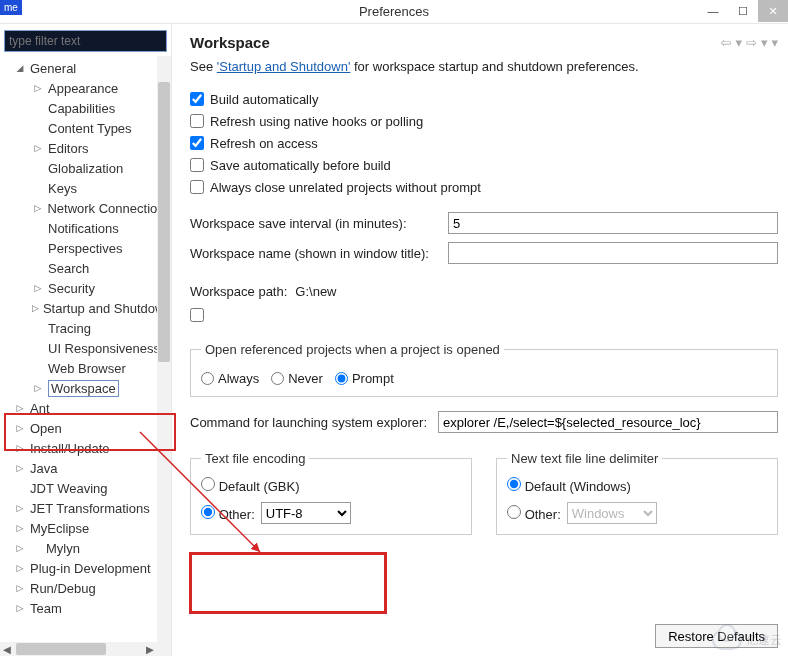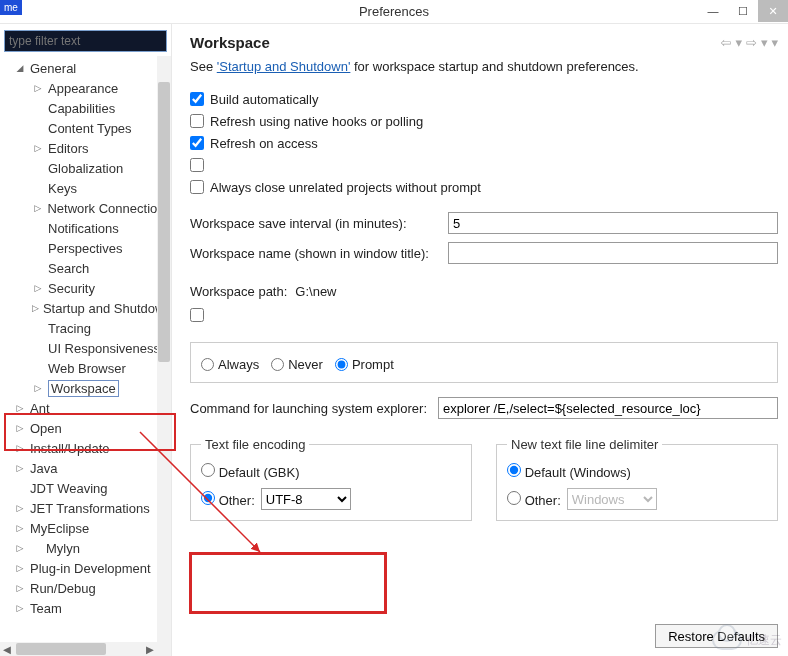--- a/index.html
+++ b/index.html
@@ -221,20 +221,21 @@
     <div class="chk-row">
         <input type="checkbox" style="">
         <label>Refresh using native hooks or polling</label>
       </div>
     <div class="chk-row">
         <input type="checkbox" checked="" style="">
         <label>Refresh on access</label>
       </div>
     <div class="chk-row">
         <input type="checkbox" style="">
+        <label>Save automatically before build</label>
       </div>
     <div class="chk-row">
         <input type="checkbox" style="">
         <label>Always close unrelated projects without prompt</label>
       </div>
 
     <div class="field-row">
       <label>Workspace save interval (in minutes):</label>
       <input type="text" style="width: 330px;" value="5">
     </div>
@@ -245,20 +246,21 @@
 
     <div class="field-row">
       <label style="min-width:auto">Workspace path:</label>
       <span>G:\new</span>
     </div>
     <div class="chk-row">
         <input type="checkbox" style="">
       </div>
 
     <fieldset>
+      <legend>Open referenced projects when a project is opened</legend>
       <div class="radio-row">
         <label>
             <input type="radio" name="openref" style="">
             <span>Always</span>
           </label>
         <label>
             <input type="radio" name="openref" style="">
             <span>Never</span>
           </label>
         <label>

